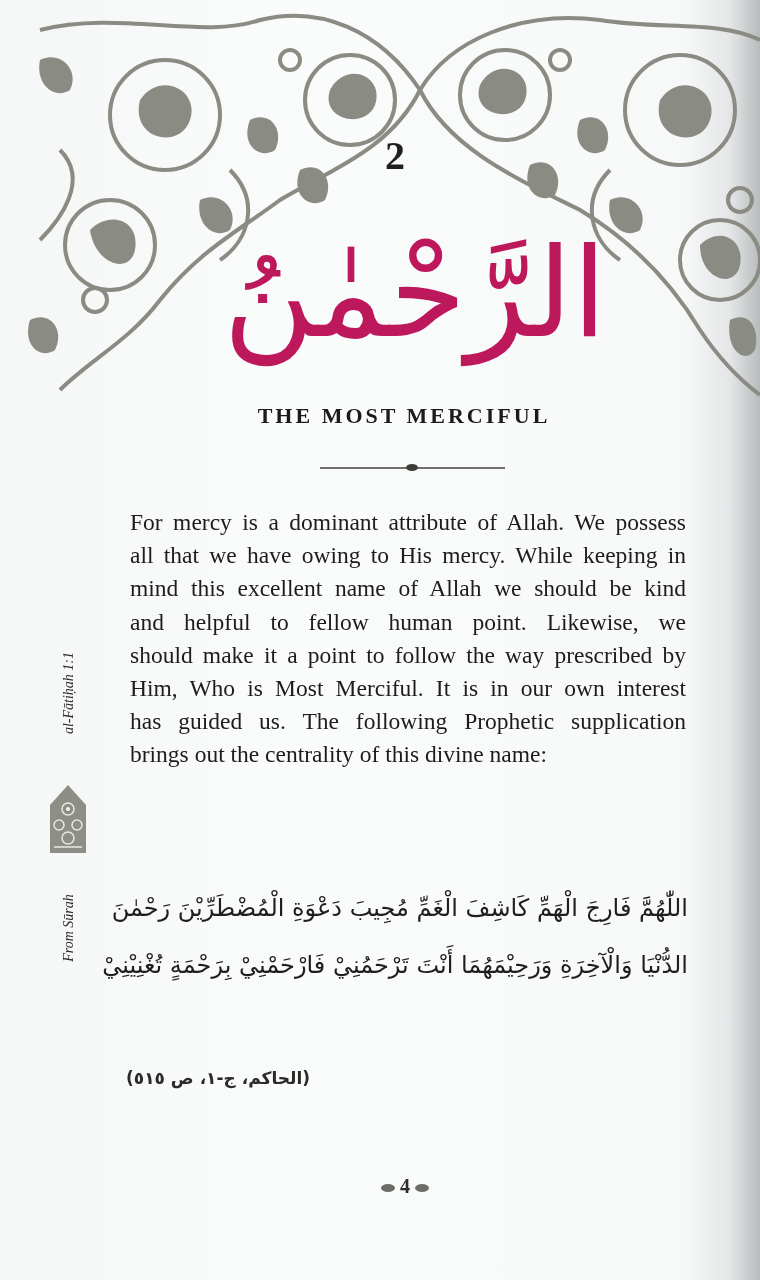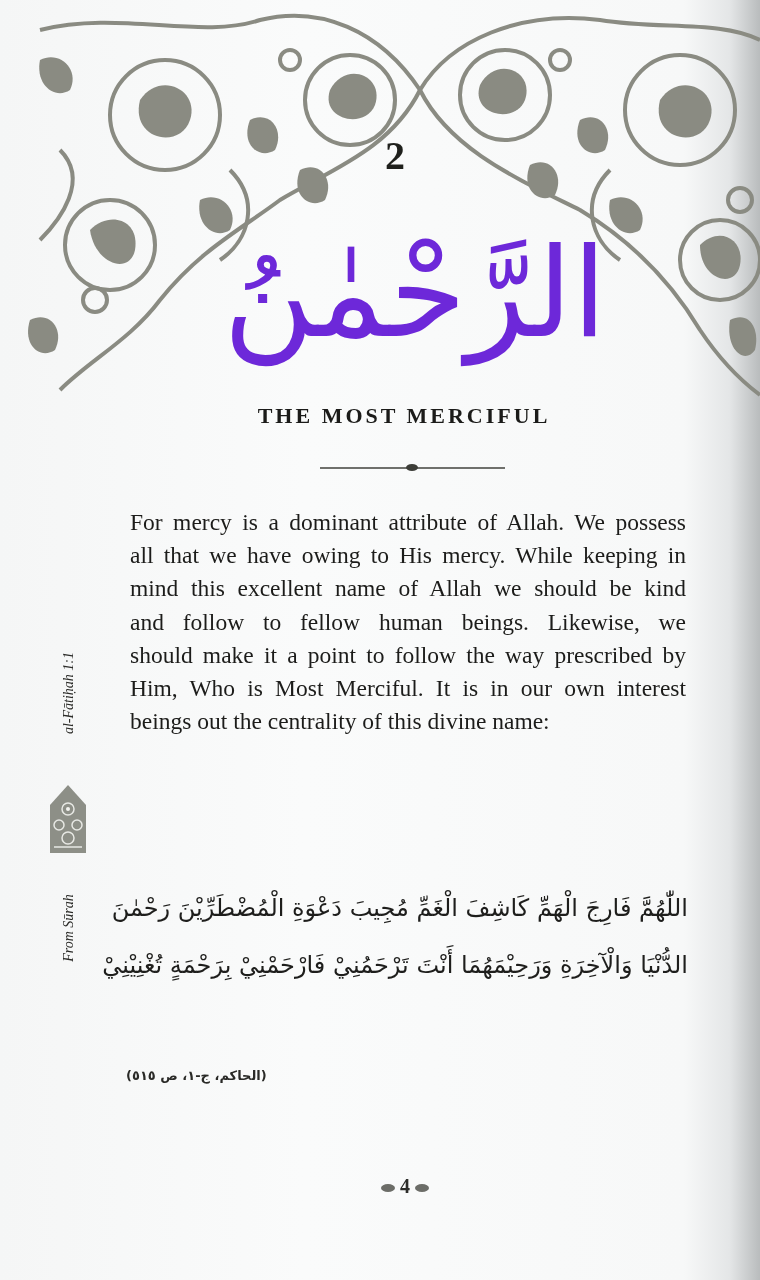--- a/index.html
+++ b/index.html
@@ -10,21 +10,21 @@
       color: #1e1e1c;
     }
     .ornament { position: absolute; left: 0; top: 0; width: 760px; height: 400px; }
     .chapter-number {
       position: absolute; left: 0; right: 0; top: 132px; text-align: center;
       font-size: 40px; font-weight: bold; color: #1f201c; padding-left: 30px;
     }
     .arabic-title {
       position: absolute; left: 200px; width: 430px; top: 198px; text-align: center;
       font-family: "DejaVu Sans", sans-serif; font-size: 124px; line-height: 190px;
-      color: #6d28d9; direction: rtl;
+      color: #be185d; direction: rtl;
     }
     .english-title {
       position: absolute; left: 0; right: 0; top: 403px; text-align: center; padding-left: 48px;
       font-size: 22px; font-weight: bold; letter-spacing: 3px; color: #1b1b19;
     }
     .divider {
       position: absolute; left: 320px; top: 467px; width: 185px; height: 2px;
       background: #6f706c;
     }
     .divider-dot {
@@ -40,21 +40,21 @@
     .smallcaps { font-variant: small-caps; }
     .supplication {
       position: absolute; left: 128px; width: 560px; top: 880px;
       font-family: "DejaVu Sans", sans-serif; font-size: 24px; line-height: 57px;
       direction: rtl; color: #1e1e1c;
     }
     .supplication .aline { display: block; text-align: justify; text-align-last: justify; white-space: nowrap; }
     .supplication .aline.last { text-align-last: center; padding-left: 140px; }
     .source-ref {
       position: absolute; left: 126px; top: 1068px; direction: rtl;
-      font-family: "DejaVu Sans", sans-serif; font-size: 13px; font-weight: bold; color: #2a2a27;
+      font-family: "DejaVu Sans", sans-serif; font-size: 17px; font-weight: bold; color: #2a2a27;
     }
     .side-label {
       position: absolute; left: 54px; top: 650px; width: 30px; height: 340px;
     }
     .side-label .vtext {
       position: absolute; left: 50%; transform: translateX(-50%) rotate(-90deg);
       transform-origin: center; white-space: nowrap; font-size: 14px; font-style: italic; color: #2b2b28;
     }
     .side-emblem {
       position: absolute; left: 46px; top: 783px; width: 44px; height: 72px;
@@ -109,24 +109,25 @@
 <div class="chapter-number">2</div>
 <div class="arabic-title">الرَّحْمٰنُ</div>
 <div class="english-title">THE MOST MERCIFUL</div>
 <div class="divider"></div>
 <div class="divider-dot"></div>
 
 <div class="body-text">
   <span class="line">For mercy is a dominant attribute of Allah. We possess</span>
   <span class="line">all that we have owing to His mercy. While keeping in</span>
   <span class="line">mind this excellent name of Allah we should be kind</span>
-  <span class="line">and follow to fellow human beings. Likewise, we</span>
+  <span class="line">and helpful to fellow human point. Likewise, we</span>
   <span class="line">should make it a point to follow the way prescribed by</span>
   <span class="line">Him, Who is Most Merciful. It is in our own interest</span>
-  <span class="line last">beings out the centrality of this divine name:</span>
+  <span class="line">has guided us. The following Prophetic supplication</span>
+  <span class="line last">brings out the centrality of this divine name:</span>
 </div>
 
 <div class="supplication">
   <span class="aline">اللّٰهُمَّ فَارِجَ الْهَمِّ كَاشِفَ الْغَمِّ مُجِيبَ دَعْوَةِ الْمُضْطَرِّيْنَ رَحْمٰنَ</span>
   <span class="aline">الدُّنْيَا وَالْآخِرَةِ وَرَحِيْمَهُمَا أَنْتَ تَرْحَمُنِيْ فَارْحَمْنِيْ بِرَحْمَةٍ تُغْنِيْنِيْ</span>
 </div>
 <div class="source-ref">(الحاكم، ج-١، ص ٥١٥)</div>
 
 <div class="side-label">
   <span class="vtext" style="top:35px;">al-Fātiḥah 1:1</span>

